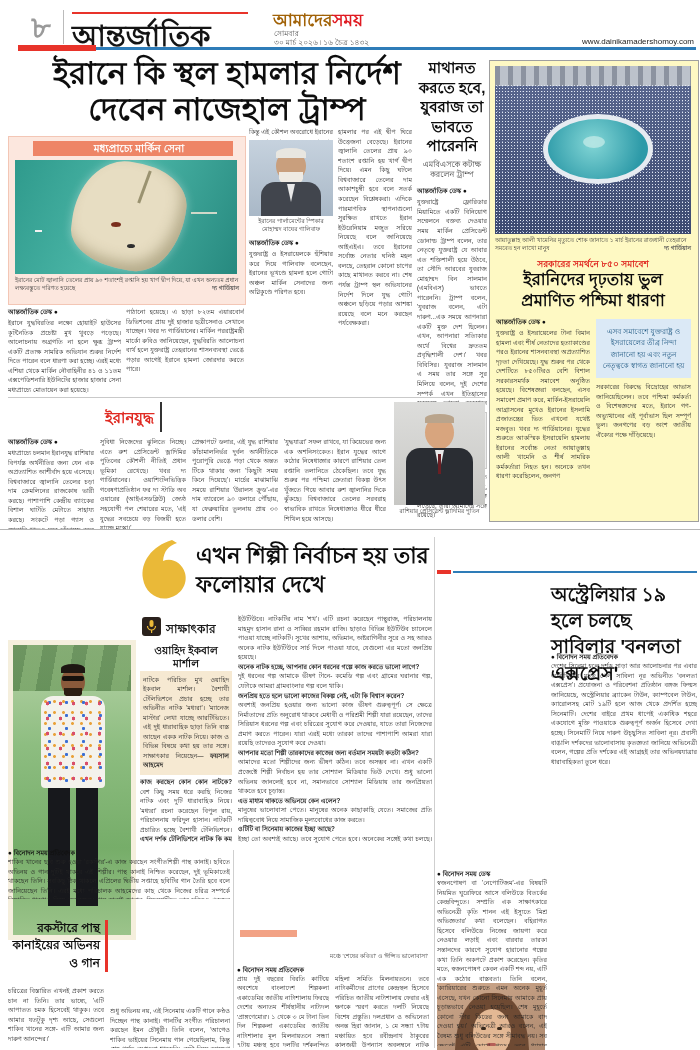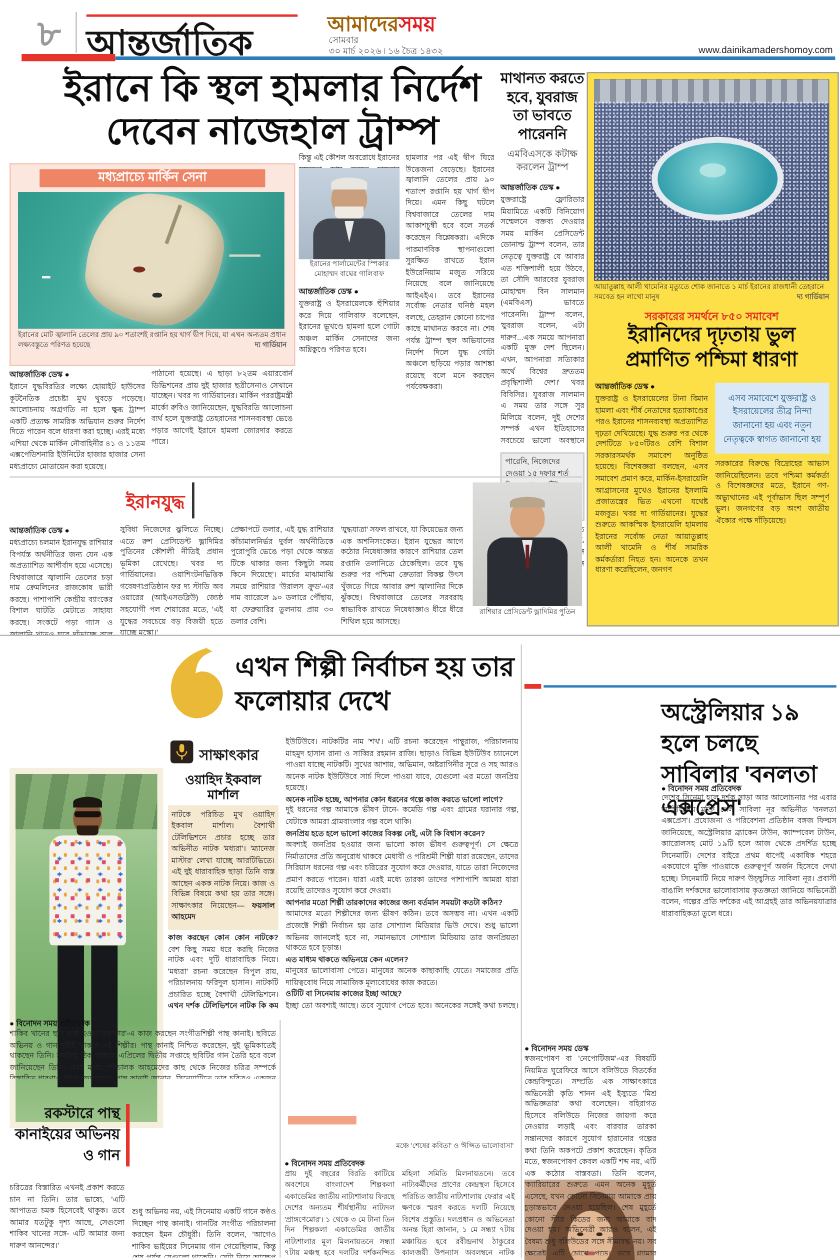--- a/index.html
+++ b/index.html
@@ -37,21 +37,21 @@
   </div>
   <div class="abs" style="left:274px;top:28px;font-size:7.5px;color:#555;">সোমবার</div>
   <div class="abs" style="left:274px;top:37px;font-size:7.5px;color:#555;">৩০ মার্চ ২০২৬ ৷ ১৬ চৈত্র ১৪৩২</div>
   <a class="abs" style="right:6px;top:37px;font-size:8px;color:#222;text-decoration:none;">www.dainikamadershomoy.com</a>
   <div class="abs" style="left:18px;top:45px;width:78px;height:6px;background:#e8332a;"></div>
   <div class="abs" style="left:96px;top:47px;width:600px;height:2.5px;background:#2e7cb8;"></div>
 
   <div class="abs hl center" style="left:25px;top:56px;width:404px;font-size:31px;line-height:1.16;">ইরানে কি স্থল হামলার নির্দেশ দেবেন নাজেহাল ট্রাম্প</div>
 
   <div class="abs" style="left:8px;top:136px;width:236px;height:167px;background:#fce7de;border:1px solid #f3c6b5;">
-    <div class="abs center" style="left:24px;top:4px;width:188px;height:15px;background:#ee8566;color:#fff;font-size:10.5px;font-weight:bold;line-height:15px;">মধ্যপ্রাচ্যে মার্কিন সেনা</div>
+    <div class="abs center" style="left:24px;top:4px;width:188px;height:15px;background:#ee8566;color:#fff;font-size:10.5px;font-weight:bold;line-height:15px;padding-left:12px;">মধ্যপ্রাচ্যে মার্কিন সেনা</div>
     <div class="abs figphoto" style="left:6px;top:23px;width:222px;height:114px;background:linear-gradient(115deg,#2f9a8c,#4ab5a6 45%,#27897f);">
       <div class="abs" style="left:58px;top:2px;width:112px;height:108px;background:#e7ddc2;border-radius:46% 54% 42% 58%/62% 38% 66% 34%;transform:rotate(7deg);box-shadow:inset -6px -8px 14px rgba(120,110,70,.45), 0 0 10px rgba(255,255,255,.35);"></div>
       <div class="abs" style="left:128px;top:10px;width:3px;height:34px;background:#9a9270;transform:rotate(20deg);"></div>
       <div class="abs" style="left:96px;top:62px;width:10px;height:5px;background:#7a2d1c;border-radius:50%;"></div>
       <div class="abs" style="left:112px;top:84px;width:8px;height:4px;background:#2e2e2e;border-radius:50%;"></div>
       <div class="abs" style="left:20px;top:70px;width:7px;height:2px;background:#f2f2f2;"></div>
       <div class="abs" style="left:176px;top:52px;width:26px;height:2px;background:#cfd8c9;"></div>
     </div>
     <div class="abs cap" style="left:6px;top:140px;width:224px;">
       <span>ইরানের মোট জ্বালানি তেলের প্রায় ৯০ শতাংশই রপ্তানি হয় খার্গ দ্বীপ দিয়ে, যা এখন অন্যতম প্রধান লক্ষ্যবস্তুতে পরিণত হয়েছে</span>
@@ -75,29 +75,29 @@
       <div class="abs" style="left:38px;top:44px;width:8px;height:18px;background:#e9e9e9;clip-path:polygon(0 0,100% 0,50% 100%);"></div>
     </div>
     <div class="cap center" style="margin-top:2px;">ইরানের পার্লামেন্টের স্পিকার মোহাম্মদ বাঘের গালিবাফ</div>
     <div class="by" style="margin-top:4px;">আন্তর্জাতিক ডেস্ক ●</div>
     <div class="bt" style="height:56px;">যুক্তরাষ্ট্র ও ইসরায়েলকে হুঁশিয়ার করে দিয়ে গালিবাফ বলেছেন, ইরানের ভূখণ্ডে হামলা হলে গোটা অঞ্চল মার্কিন সেনাদের জন্য অগ্নিকুণ্ডে পরিণত হবে।</div>
   </div>
 
   <div class="abs bt" style="left:338px;top:127px;width:74px;height:268px;">হামলার পর এই দ্বীপ ঘিরে উত্তেজনা বেড়েছে। ইরানের জ্বালানি তেলের প্রায় ৯০ শতাংশ রপ্তানি হয় খার্গ দ্বীপ দিয়ে। এমন কিছু ঘটলে বিশ্ববাজারে তেলের দাম আকাশচুম্বী হবে বলে সতর্ক করেছেন বিশ্লেষকরা। এদিকে পারমাণবিক স্থাপনাগুলো সুরক্ষিত রাখতে ইরান ইউরেনিয়াম মজুত সরিয়ে নিয়েছে বলে জানিয়েছে আইএইএ। তবে ইরানের সর্বোচ্চ নেতার ঘনিষ্ঠ মহল বলছে, তেহরান কোনো চাপের কাছে মাথানত করবে না। শেষ পর্যন্ত ট্রাম্প স্থল অভিযানের নির্দেশ দিলে যুদ্ধ গোটা অঞ্চলে ছড়িয়ে পড়ার আশঙ্কা রয়েছে বলে মনে করছেন পর্যবেক্ষকরা।</div>
 
   <div class="abs" style="left:417px;top:58px;width:70px;height:464px;">
-    <div class="hl center" style="font-size:12px;line-height:1.3;">মাথানত করতে হবে, যুবরাজ তা ভাবতে পারেননি</div>
+    <div class="hl center" style="font-size:15px;line-height:1.3;">মাথানত করতে হবে, যুবরাজ তা ভাবতে পারেননি</div>
     <div class="center" style="font-size:8px;color:#444;margin-top:4px;line-height:1.3;">এমবিএসকে কটাক্ষ করলেন ট্রাম্প</div>
     <div class="by" style="margin-top:6px;">আন্তর্জাতিক ডেস্ক ●</div>
     <div class="bt" style="height:212px;">যুক্তরাষ্ট্রে ফ্লোরিডার মিয়ামিতে একটি বিনিয়োগ সম্মেলনে বক্তব্য দেওয়ার সময় মার্কিন প্রেসিডেন্ট ডোনাল্ড ট্রাম্প বলেন, তার নেতৃত্বে যুক্তরাষ্ট্র যে আবার এত শক্তিশালী হয়ে উঠবে, তা সৌদি আরবের যুবরাজ মোহাম্মদ বিন সালমান (এমবিএস) ভাবতে পারেননি। ট্রাম্প বলেন, 'যুবরাজ বলেন, এটা দারুণ...এক সময়ে আপনারা একটি মুক্ত দেশ ছিলেন। এখন, আপনারা সত্যিকার অর্থে বিশ্বের দ্রুততম প্রবৃদ্ধিশালী দেশ।' খবর বিবিসির। যুবরাজ সালমান এ সময় তার সঙ্গে সুর মিলিয়ে বলেন, দুই দেশের সম্পর্ক এখন ইতিহাসের সবচেয়ে ভালো অবস্থানে রয়েছে। মধ্যপ্রাচ্যের চলমান সংকট নিয়েও দুই নেতার মধ্যে আলোচনা হয়েছে বলে জানা গেছে।</div>
     <div style="background:#ececec;border:1px solid #c9c9c9;padding:3px;font-size:6.5px;line-height:1.5;color:#222;margin:3px 0;">পারেনি, নিজেদের দেওয়া ১৫ দফার শর্ত নিয়ে এখন সেটিই আদায় করতে চাইছে ওয়াশিংটন</div>
     <div class="bt" style="height:56px;">লড়েছে, রাজধানীতে লড়েছে, কুয়েতে লড়েছে, 'তারা আমাদের সঙ্গে লড়েছে, তারা আমাদের সঙ্গে রয়েছে।'</div>
   </div>
 
-  <div class="abs" style="left:489px;top:60px;width:208px;height:460px;border:1px solid #9f9f9f;background:#fde047;">
+  <div class="abs" style="left:489px;top:60px;width:208px;height:460px;border:1px solid #9f9f9f;background:#fef9c3;">
     <div class="figphoto" style="position:absolute;left:5px;top:5px;width:196px;height:168px;background:linear-gradient(#5a6890,#3d4a70);">
       <div class="abs" style="left:0;top:0;width:196px;height:20px;background:repeating-linear-gradient(90deg,#8c93a0 0 5px,#bcc2cb 5px 13px);"></div>
       <div class="crowd-speckle" style="top:18px;"></div>
       <div class="abs" style="left:48px;top:48px;width:100px;height:60px;border-radius:50%;border:5px solid #e6ebf1;background:radial-gradient(circle at 45% 40%,#83d6d6,#2d9aa8 75%);"></div>
       <div class="abs" style="left:88px;top:70px;width:22px;height:12px;border-radius:50%;background:#bfe9e6;opacity:.8;"></div>
     </div>
     <div class="abs cap" style="left:5px;top:176px;width:196px;">
       <span>আয়াতুল্লাহ আলী খামেনির মৃত্যুতে শোক জানাতে ১ মার্চ ইরানের রাজধানী তেহরানে সমবেত হন লাখো মানুষ</span>
       <span class="credit">দ্য গার্ডিয়ান</span>
     </div>

